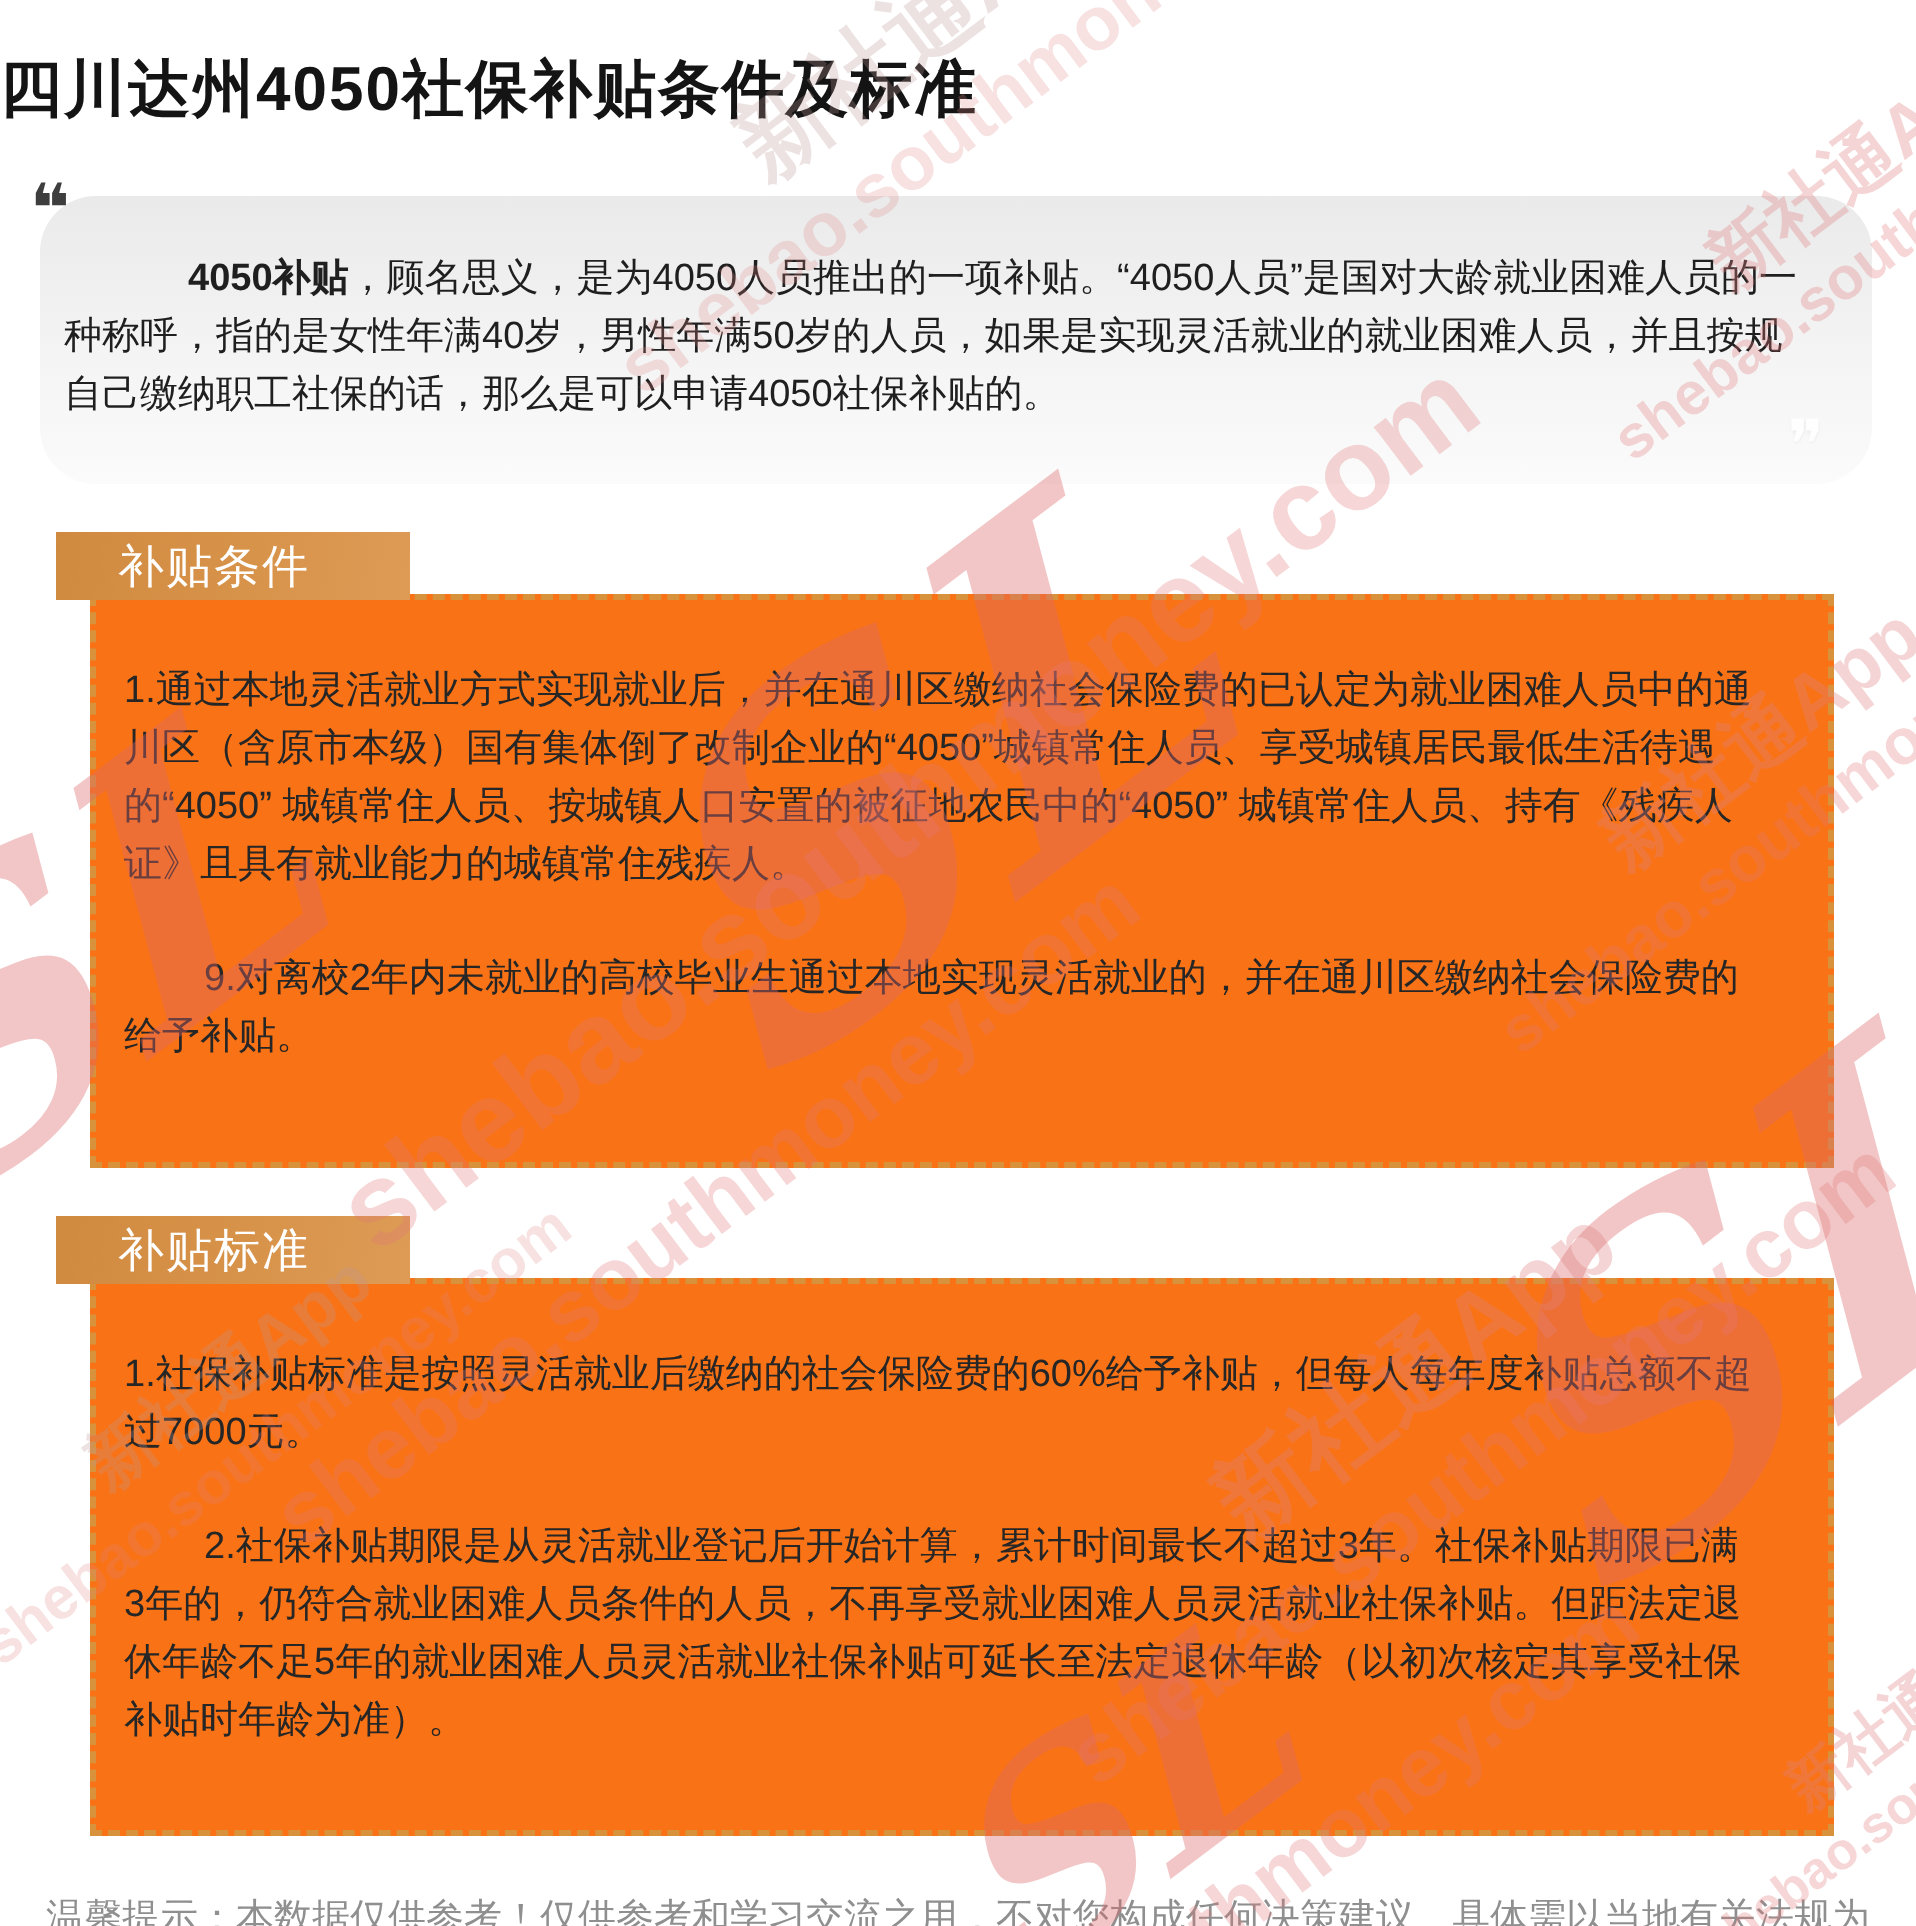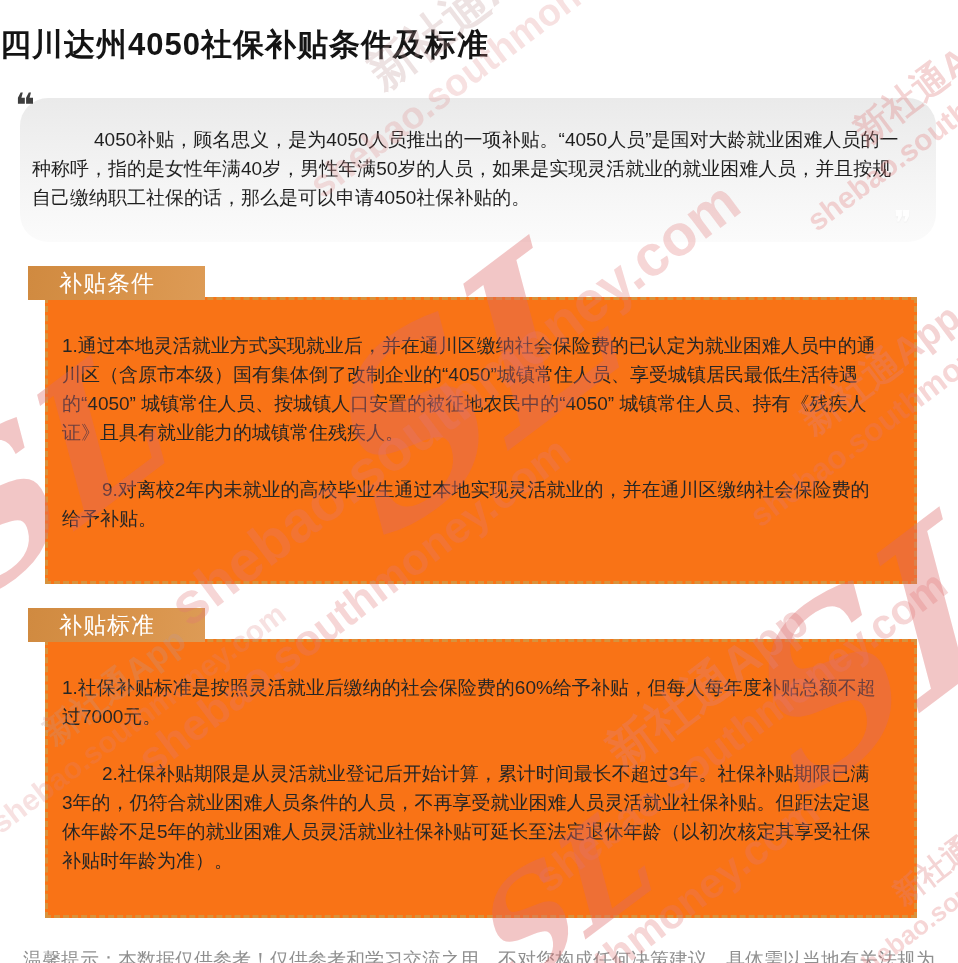--- a/index.html
+++ b/index.html
@@ -31,21 +31,21 @@
   .quote-close{
     position:absolute;right:24px;bottom:2px;
     font-family:"DejaVu Sans",sans-serif;
     font-size:34px;line-height:1;color:#ffffff;opacity:.95;
     text-shadow:0 1px 2px rgba(0,0,0,0.06);
   }
   .intro-paragraph{
     margin:0;font-size:19px;line-height:29px;color:#1f1f1f;
     text-indent:62px;
   }
-  .intro-paragraph .lead{font-weight:normal;}
+  .intro-paragraph .lead{font-weight:bold;}
   .section{margin-top:24px;}
   .section-heading{
     position:relative;z-index:2;
     margin-left:28px;margin-bottom:-3px;
     width:177px;height:34px;box-sizing:border-box;
     background:linear-gradient(100deg,#d08a40 0%,#d8934a 55%,#dd9b56 100%);
     color:#ffffff;font-size:23px;line-height:34px;
     padding-left:31px;letter-spacing:1px;
   }
   .section-panel{

